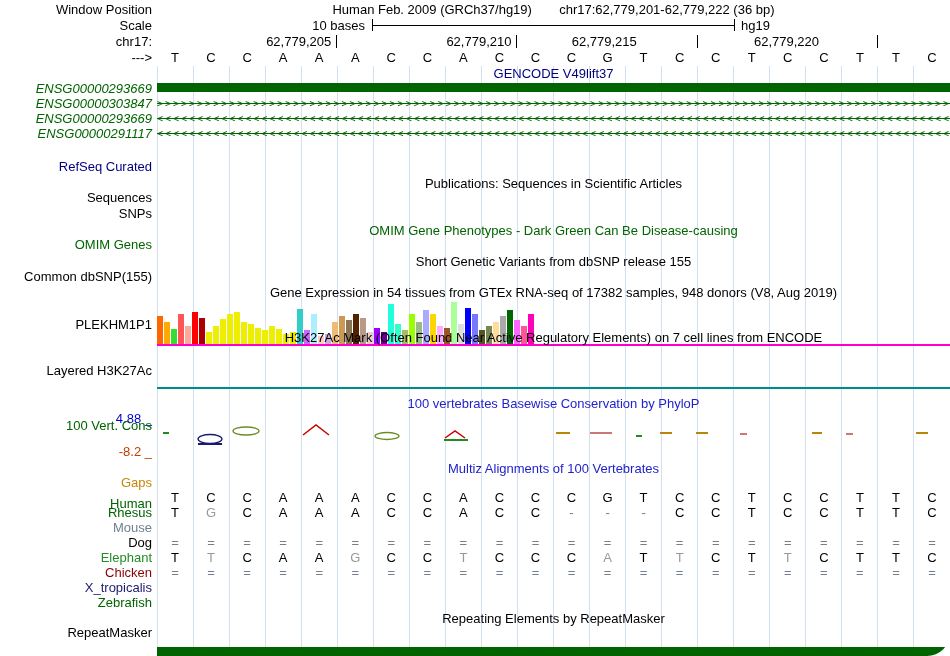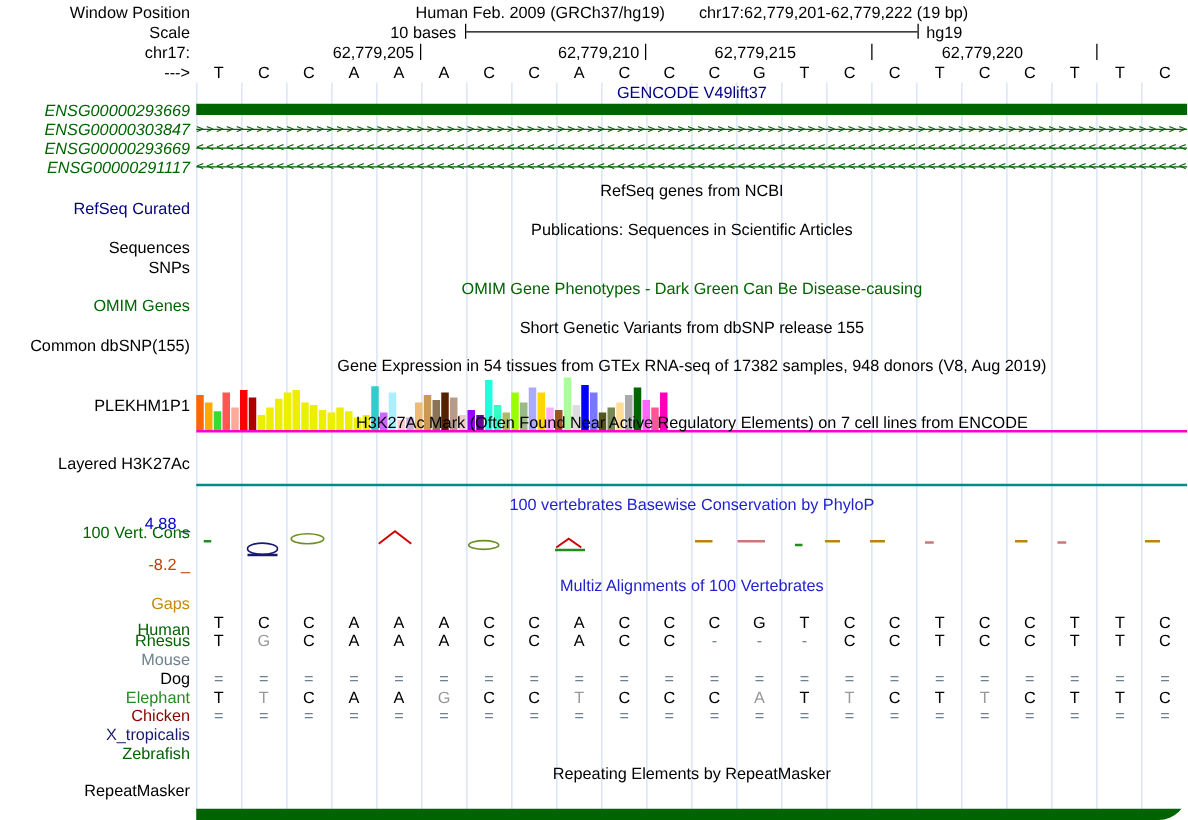--- a/index.html
+++ b/index.html
@@ -57,37 +57,37 @@
       <div class="gridline" style="position: absolute; left: 841.364px; top: 66px; height: 590px;"></div>
       <div class="gridline" style="position: absolute; left: 877.409px; top: 66px; height: 590px;"></div>
       <div class="gridline" style="position: absolute; left: 913.455px; top: 66px; height: 590px;"></div>
       <div class="gridline" style="position: absolute; left: 949.5px; top: 66px; height: 590px;"></div>
     </div>
 
   <div class="left-label" style="top:2px">Window Position</div>
   <div class="center-row" style="top:2px">
     <span>Human Feb. 2009 (GRCh37/hg19)</span>
     <span style="display:inline-block;width:20px"></span>
-    <span>chr17:62,779,201-62,779,222 (19 bp)</span>
+    <span>chr17:62,779,201-62,779,222 (36 bp)</span>
   </div>
 
   <div class="left-label" style="top:18px">Scale</div>
   <div class="abs" style="left:200px;top:18px;width:165px;height:15px;line-height:15px;text-align:right">10 bases</div>
   <div id="scale-bar"></div>
   <div class="abs" style="left:741px;top:18px;height:15px;line-height:15px">hg19</div>
 
   <div class="left-label" style="top:34px">chr17:</div>
   <div id="ruler" class="abs" style="left:0;top:0;width:950px;height:656px;">
       <div style="position: absolute; left: 211.227px; top: 34px; width: 120px; height: 15px; line-height: 15px; text-align: right;">62,779,205</div>
       <div style="position: absolute; left: 336.227px; top: 35px; width: 1px; height: 13px; background: rgb(0, 0, 0);"></div>
       <div style="position: absolute; left: 391.455px; top: 34px; width: 120px; height: 15px; line-height: 15px; text-align: right;">62,779,210</div>
       <div style="position: absolute; left: 516.455px; top: 35px; width: 1px; height: 13px; background: rgb(0, 0, 0);"></div>
       <div style="position: absolute; left: 571.682px; top: 34px; width: 120px; height: 15px; line-height: 15px; text-align: left;">62,779,215</div>
       <div style="position: absolute; left: 696.682px; top: 35px; width: 1px; height: 13px; background: rgb(0, 0, 0);"></div>
-      <div style="position: absolute; left: 726px; top: 34px; width: 120px; height: 15px; line-height: 15px; text-align: center;">62,779,220</div>
+      <div style="position: absolute; left: 754px; top: 34px; width: 120px; height: 15px; line-height: 15px; text-align: left;">62,779,220</div>
       <div style="position: absolute; left: 876.909px; top: 35px; width: 1px; height: 13px; background: rgb(0, 0, 0);"></div>
     </div>
 
   <div class="left-label" style="top:50px">---&gt;</div>
   <div id="seq-row" class="abs" style="left:157px;top:50px;width:793px;height:15px;">
       <div class="seq-cell" style="position: absolute; left: 0px; width: 36.0455px;">T</div>
       <div class="seq-cell" style="position: absolute; left: 36.0455px; width: 36.0455px;">C</div>
       <div class="seq-cell" style="position: absolute; left: 72.0909px; width: 36.0455px;">C</div>
       <div class="seq-cell" style="position: absolute; left: 108.136px; width: 36.0455px;">A</div>
       <div class="seq-cell" style="position: absolute; left: 144.182px; width: 36.0455px;">A</div>
@@ -115,21 +115,20 @@
       <div class="left-label" style="position: absolute; top: 81px; color: rgb(0, 100, 0);">ENSG00000293669</div>
       <div style="position: absolute; left: 157px; top: 83px; width: 793px; height: 9px; background: rgb(0, 100, 0);"></div>
       <div class="left-label" style="position: absolute; top: 96px; color: rgb(0, 100, 0);">ENSG00000303847</div>
       <div class="arrow-line" style="position: absolute; top: 96px;">&gt;&gt;&gt;&gt;&gt;&gt;&gt;&gt;&gt;&gt;&gt;&gt;&gt;&gt;&gt;&gt;&gt;&gt;&gt;&gt;&gt;&gt;&gt;&gt;&gt;&gt;&gt;&gt;&gt;&gt;&gt;&gt;&gt;&gt;&gt;&gt;&gt;&gt;&gt;&gt;&gt;&gt;&gt;&gt;&gt;&gt;&gt;&gt;&gt;&gt;&gt;&gt;&gt;&gt;&gt;&gt;&gt;&gt;&gt;&gt;&gt;&gt;&gt;&gt;&gt;&gt;&gt;&gt;&gt;&gt;&gt;&gt;&gt;&gt;&gt;&gt;&gt;&gt;&gt;&gt;&gt;&gt;&gt;&gt;&gt;&gt;&gt;&gt;&gt;&gt;&gt;&gt;&gt;&gt;&gt;&gt;&gt;&gt;&gt;&gt;&gt;&gt;&gt;&gt;&gt;&gt;&gt;&gt;&gt;&gt;&gt;&gt;&gt;&gt;&gt;&gt;&gt;&gt;&gt;&gt;&gt;&gt;&gt;&gt;&gt;&gt;&gt;&gt;&gt;&gt;</div>
       <div class="left-label" style="position: absolute; top: 111px; color: rgb(0, 100, 0);">ENSG00000293669</div>
       <div class="arrow-line" style="position: absolute; top: 111px;">&lt;&lt;&lt;&lt;&lt;&lt;&lt;&lt;&lt;&lt;&lt;&lt;&lt;&lt;&lt;&lt;&lt;&lt;&lt;&lt;&lt;&lt;&lt;&lt;&lt;&lt;&lt;&lt;&lt;&lt;&lt;&lt;&lt;&lt;&lt;&lt;&lt;&lt;&lt;&lt;&lt;&lt;&lt;&lt;&lt;&lt;&lt;&lt;&lt;&lt;&lt;&lt;&lt;&lt;&lt;&lt;&lt;&lt;&lt;&lt;&lt;&lt;&lt;&lt;&lt;&lt;&lt;&lt;&lt;&lt;&lt;&lt;&lt;&lt;&lt;&lt;&lt;&lt;&lt;&lt;&lt;&lt;&lt;&lt;&lt;&lt;&lt;&lt;&lt;&lt;&lt;&lt;&lt;&lt;&lt;&lt;&lt;&lt;&lt;&lt;&lt;&lt;&lt;&lt;&lt;&lt;&lt;&lt;&lt;&lt;&lt;&lt;&lt;&lt;&lt;&lt;&lt;&lt;&lt;&lt;&lt;&lt;&lt;&lt;&lt;&lt;&lt;&lt;&lt;&lt;</div>
       <div class="left-label" style="position: absolute; top: 126px; color: rgb(0, 100, 0);">ENSG00000291117</div>
       <div class="arrow-line" style="position: absolute; top: 126px;">&lt;&lt;&lt;&lt;&lt;&lt;&lt;&lt;&lt;&lt;&lt;&lt;&lt;&lt;&lt;&lt;&lt;&lt;&lt;&lt;&lt;&lt;&lt;&lt;&lt;&lt;&lt;&lt;&lt;&lt;&lt;&lt;&lt;&lt;&lt;&lt;&lt;&lt;&lt;&lt;&lt;&lt;&lt;&lt;&lt;&lt;&lt;&lt;&lt;&lt;&lt;&lt;&lt;&lt;&lt;&lt;&lt;&lt;&lt;&lt;&lt;&lt;&lt;&lt;&lt;&lt;&lt;&lt;&lt;&lt;&lt;&lt;&lt;&lt;&lt;&lt;&lt;&lt;&lt;&lt;&lt;&lt;&lt;&lt;&lt;&lt;&lt;&lt;&lt;&lt;&lt;&lt;&lt;&lt;&lt;&lt;&lt;&lt;&lt;&lt;&lt;&lt;&lt;&lt;&lt;&lt;&lt;&lt;&lt;&lt;&lt;&lt;&lt;&lt;&lt;&lt;&lt;&lt;&lt;&lt;&lt;&lt;&lt;&lt;&lt;&lt;&lt;&lt;&lt;&lt;</div>
     </div>
 
-  <div class="center-row" style="top:145px">RefSeq genes from NCBI</div>
   <div class="left-label navy" style="top:159px">RefSeq Curated</div>
 
   <div class="center-row" style="top:176px">Publications: Sequences in Scientific Articles</div>
   <div class="left-label" style="top:190px">Sequences</div>
 
   <div class="left-label" style="top:206px">SNPs</div>
 
   <div class="center-row green" style="top:223px">OMIM Gene Phenotypes - Dark Green Can Be Disease-causing</div>
   <div class="left-label green" style="top:237px">OMIM Genes</div>
 

